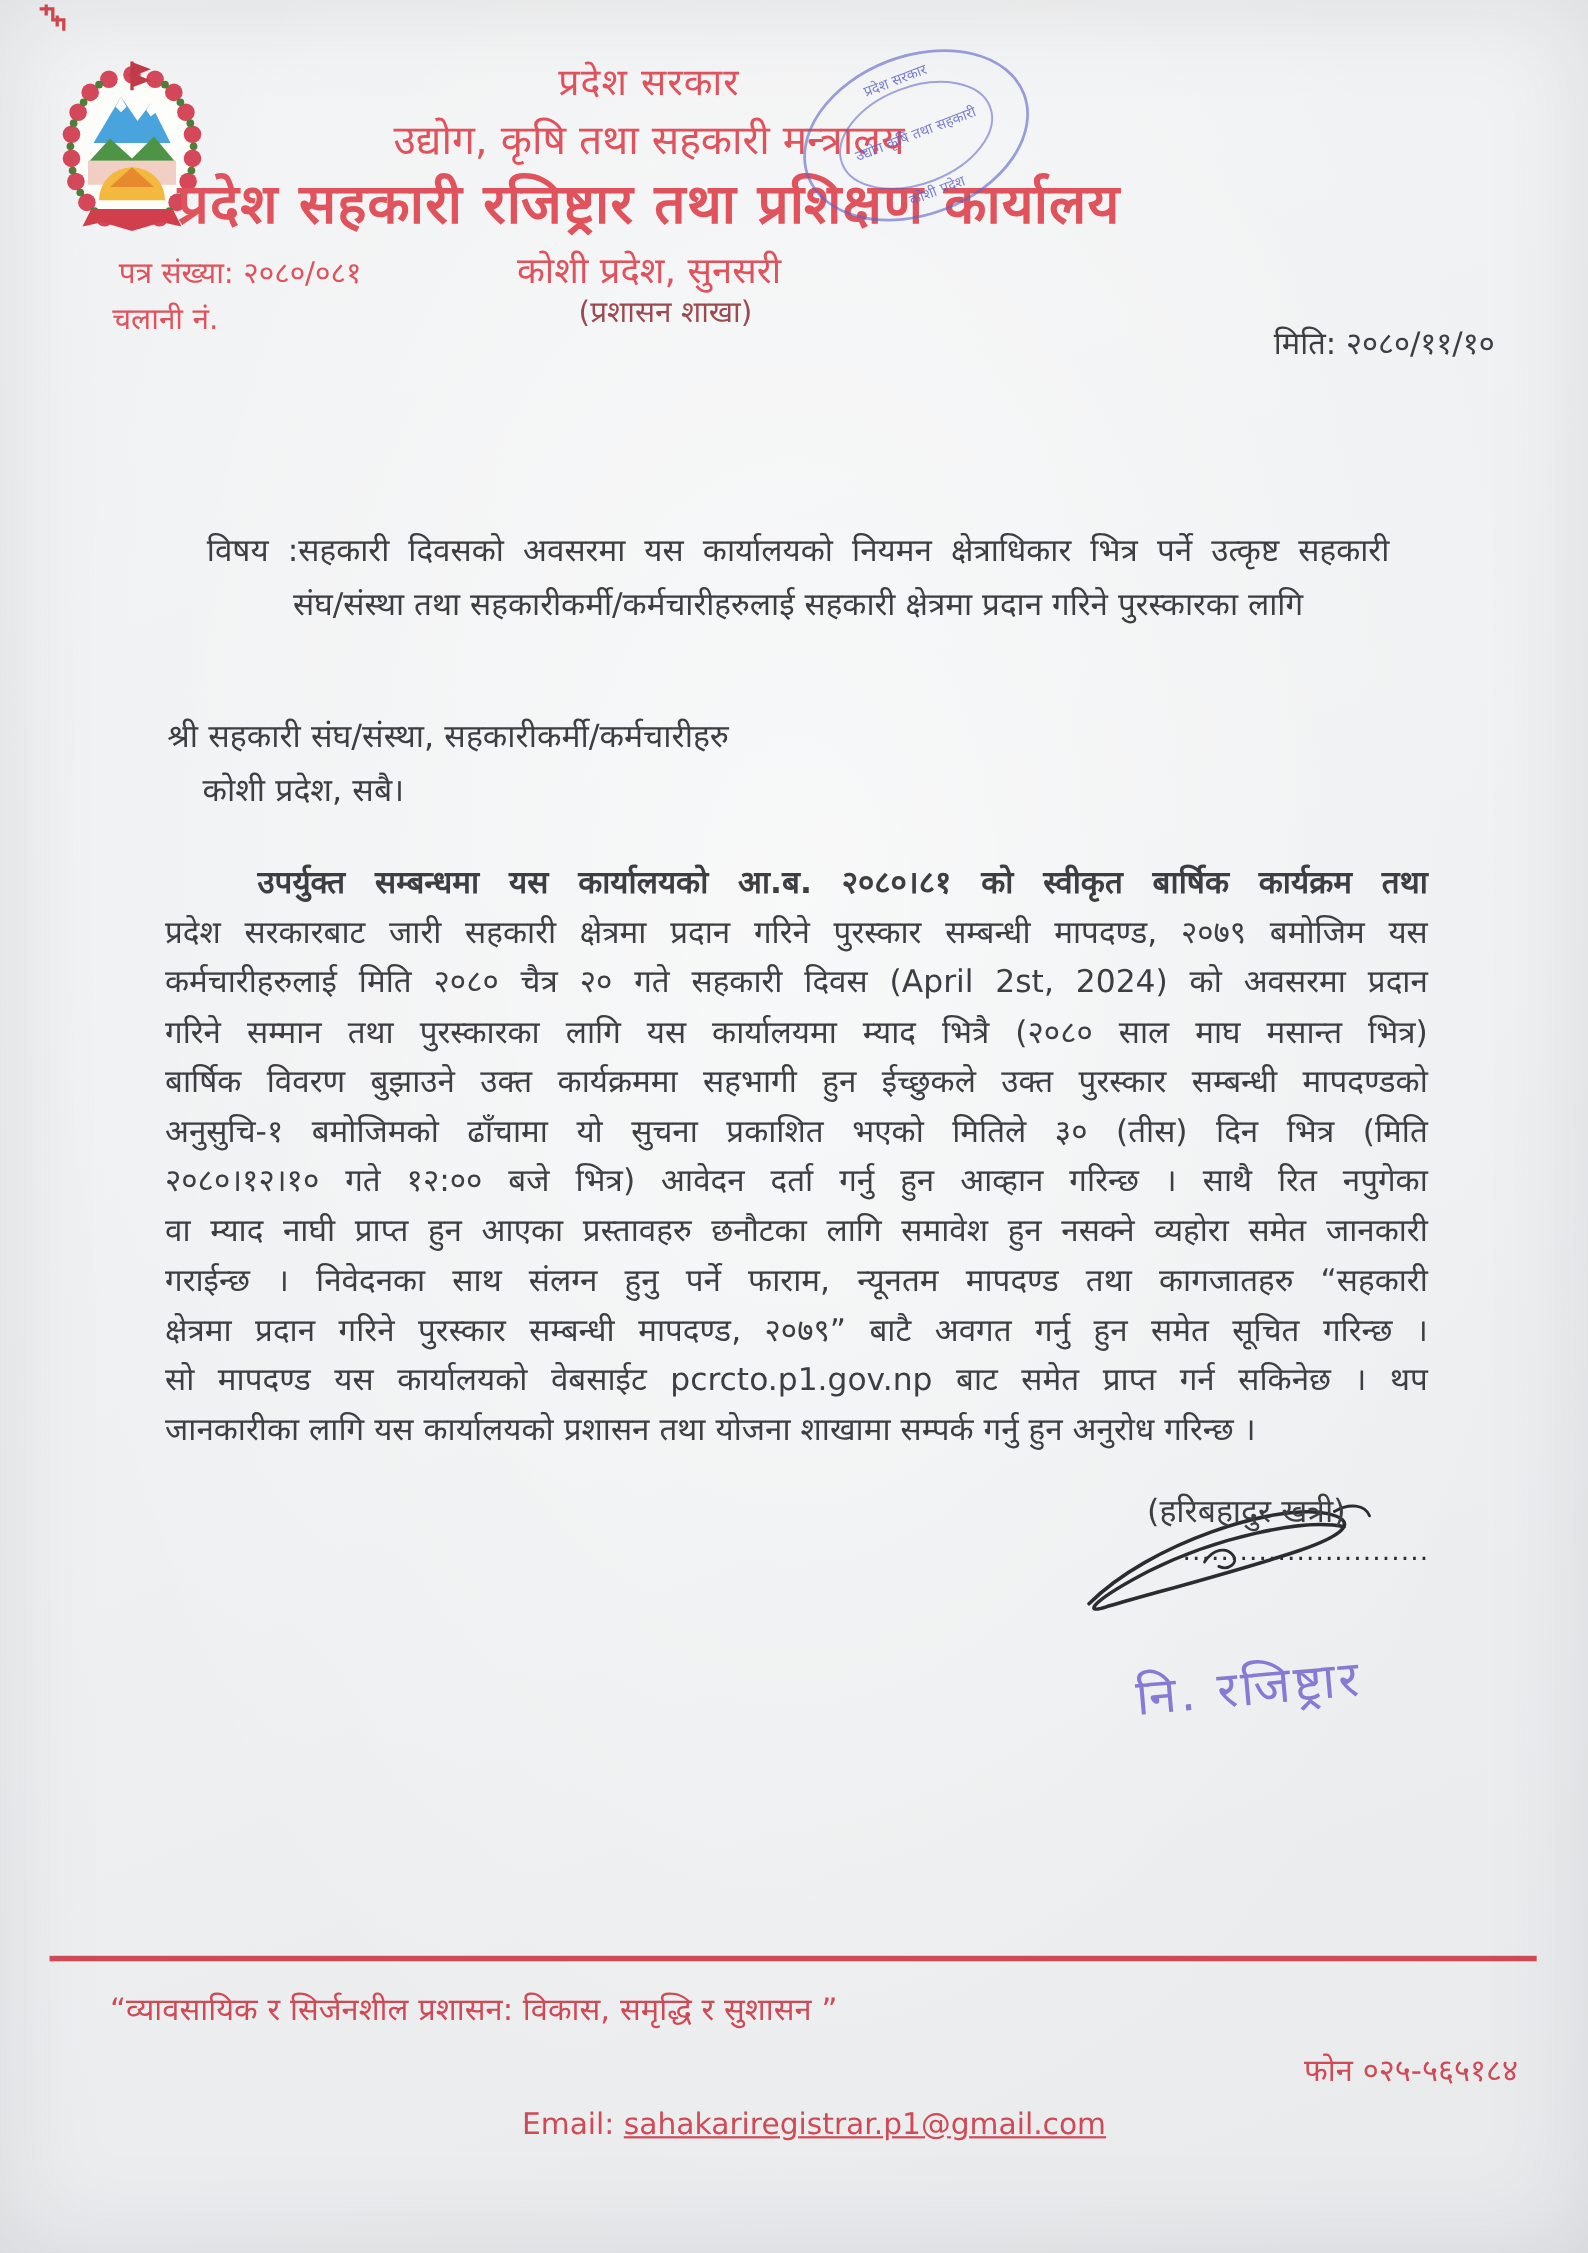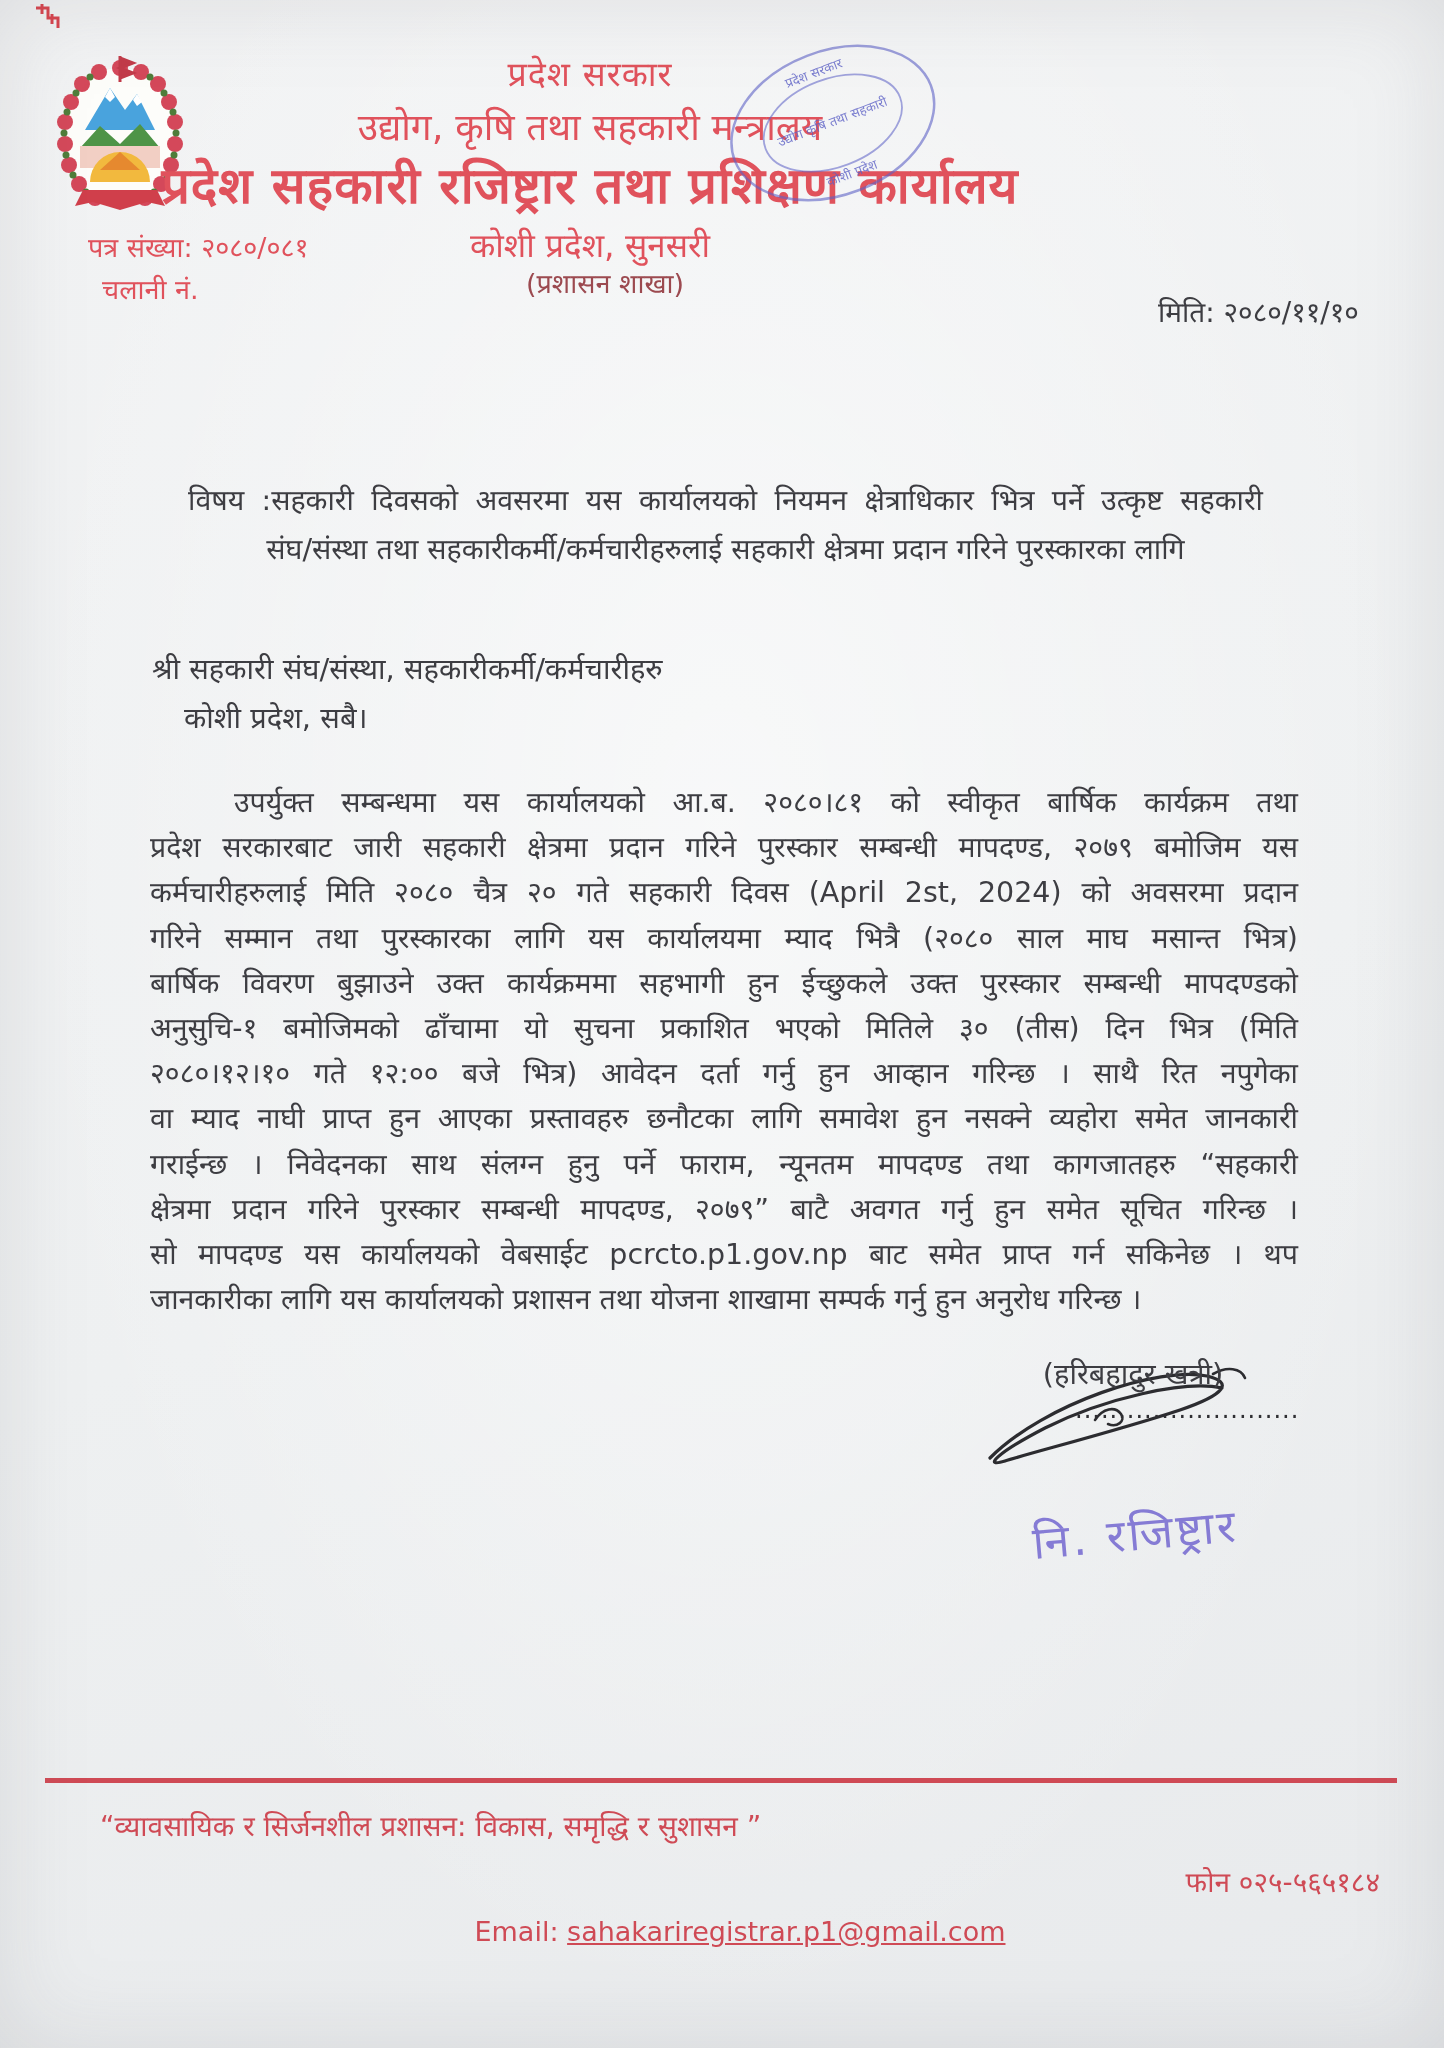--- a/index.html
+++ b/index.html
@@ -29,42 +29,42 @@
     content:"";position:absolute;inset:0;pointer-events:none;
     box-shadow:inset 0 0 90px rgba(120,120,130,.18);
   }
   
   .hdr-center{position:absolute;left:0;width:1180px;text-align:center;color:var(--header-red);}
   .hdr-govt{top:50px;font-size:34px;letter-spacing:1px;}
   .hdr-ministry{top:100px;font-size:37px;}
   .hdr-office{top:150px;font-size:50px;font-weight:bold;letter-spacing:1px;}
   .hdr-location{top:222px;font-size:33px;}
   .hdr-branch{top:264px;font-size:27px;color:#9c4a50;width:1210px;}
-  .ref-no{position:absolute;left:88px;top:228px;font-size:27px;color:var(--header-red);}
+  .ref-no{position:absolute;left:108px;top:228px;font-size:27px;color:var(--header-red);}
   .dispatch-no{position:absolute;left:102px;top:270px;font-size:27px;color:var(--header-red);}
   .letter-date{position:absolute;left:1158px;top:292px;font-size:28px;color:var(--body-text);}
   
   .emblem{position:absolute;left:55px;top:52px;width:130px;height:172px;}
   
   .stamp{position:absolute;left:718px;top:36px;width:230px;height:175px;
          transform:rotate(-21deg);opacity:.8;pointer-events:none;}
   .stamp text{fill:var(--stamp-blue);font-size:13px;}
   
   .subject{position:absolute;left:188px;top:476px;width:1075px;
            font-size:28.5px;line-height:49px;text-align:center;color:var(--body-text);}
   .subject .s1{text-align:justify;text-align-last:justify;}
   .subject .s3 span{display:inline-block;border-bottom:2px solid var(--body-text);padding-bottom:2px;}
   
   .addressee{position:absolute;left:152px;top:645px;font-size:29px;line-height:49px;color:var(--body-text);}
   .addressee .a2{padding-left:32px;}
   
   .letter-body{position:absolute;left:150px;top:782px;width:1148px;
                font-size:28.5px;color:var(--body-text);}
   .body-line{height:45.2px;text-align:justify;text-align-last:justify;white-space:nowrap;}
-  .body-line:first-child{text-indent:84px;}
+  .body-line:first-child{text-indent:84px;font-weight:bold;}
   .body-line:last-child{text-align-last:left;white-space:normal;}
   
   .sig-scribble{position:absolute;left:975px;top:1358px;width:290px;height:115px;}
   .sig-dots{position:absolute;left:1075px;top:1396px;font-size:24px;letter-spacing:1px;color:#2e2e32;}
   .sig-name{position:absolute;left:968px;top:1353px;width:330px;text-align:center;
             font-size:29px;color:var(--body-text);}
   .sig-title{position:absolute;left:985px;top:1486px;width:320px;text-align:center;
              font-size:29px;color:var(--body-text);}
   .sig-hand{position:absolute;left:1032px;top:1498px;width:300px;
             font-size:45px;color:var(--hand-blue);transform:rotate(-5deg);

